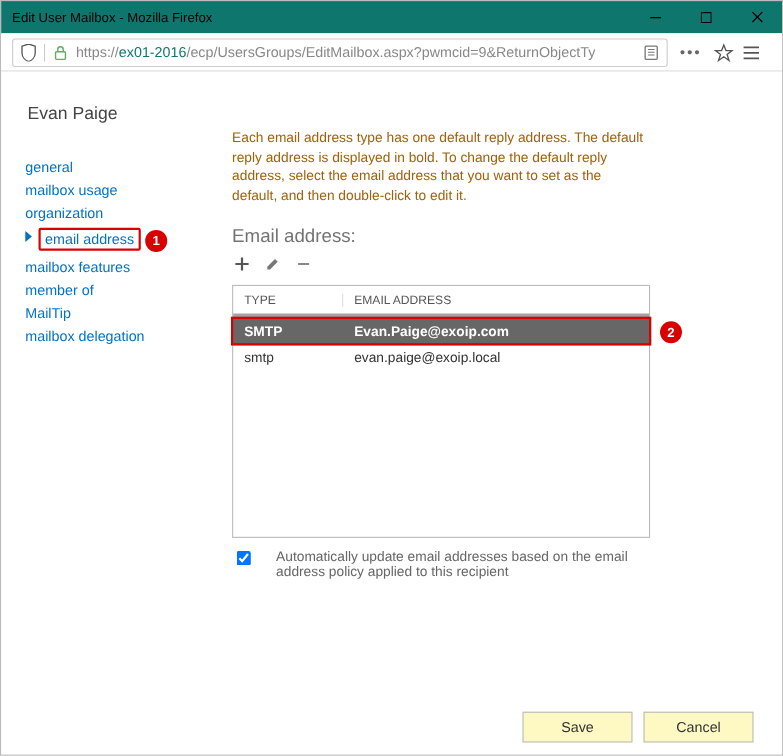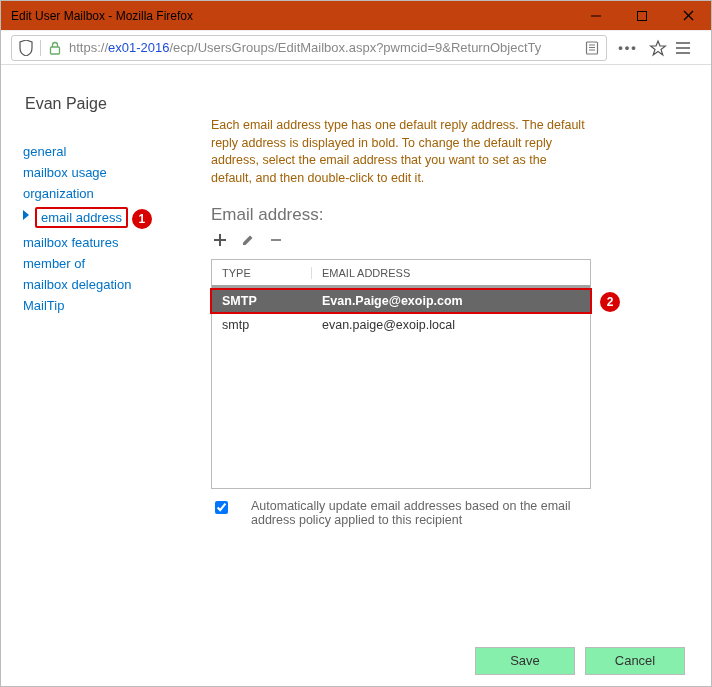--- a/index.html
+++ b/index.html
@@ -13,21 +13,21 @@
     height: 687px;
     overflow: hidden;
     border: 1px solid #bbb;
   }
   
   .titlebar {
     height: 30px;
     display: flex;
     align-items: center;
     padding: 0 0 0 10px;
-    background: #c2410c;
+    background: #0f766e;
     border-bottom: 1px solid #eee;
   }
   .titlebar .title { flex: 1; font-size: 12px; color: #000; }
   .winbtn {
     width: 46px; height: 30px;
     display: flex; align-items: center; justify-content: center;
     color: #000;
   }
   .winbtn svg { display: block; }
   
@@ -53,21 +53,21 @@
     font-size: 13px;
     overflow: hidden;
   }
   .urlbox .shield, .urlbox .lock, .urlbox .reader {
     flex: 0 0 auto;
     width: 16px; height: 16px;
     display:flex; align-items:center; justify-content:center;
   }
   .urlbox .sep { width:1px; height:16px; background:#ccc; }
   .urltext { flex:1; white-space:nowrap; overflow:hidden; }
-  .urltext .host { color:#1d4ed8; }
+  .urltext .host { color:#0f766e; }
   .dots { width:26px; text-align:center; letter-spacing:2px; color:#666; font-weight:bold;}
   .star svg, .menu svg { display:block; }
   .menu { width:26px; text-align:center; }
   
   .content {
     display: flex;
     height: calc(687px - 30px - 34px - 55px);
     padding-top: 10px;
   }
   .left {
@@ -176,21 +176,21 @@
     display:flex;
     justify-content:flex-end;
     align-items:center;
     gap:10px;
     padding-right:26px;
   }
   .fbtn {
     min-width:100px;
     height:28px;
     border:1px solid #bbb;
-    background:#86efac;
+    background:#fef9c3;
     font-size:13px;
     color:#333;
     cursor:pointer;
   }
 </style>
 </head>
 <body>
 
 <div class="titlebar">
   <div class="title">Edit User Mailbox - Mozilla Firefox</div>
@@ -256,22 +256,22 @@
 <div class="content">
   <div class="left">
     <div class="username">Evan Paige</div>
     <ul class="nav" id="nav">
         <li>general</li>
         <li>mailbox usage</li>
         <li>organization</li>
         <li class="active"><span class="nav-wrap">email address</span><span class="badge">1</span></li>
         <li>mailbox features</li>
         <li>member of</li>
+        <li>MailTip</li>
         <li>mailbox delegation</li>
-        <li>MailTip</li>
       </ul>
   </div>
   <div class="right">
     <div class="desc">Each email address type has one default reply address. The default reply address is displayed in bold. To change the default reply address, select the email address that you want to set as the default, and then double-click to edit it.</div>
     <div class="label">Email address:</div>
     <div class="toolbar">
       <div class="tbtn">
         <svg width="14" height="14">
             <line x1="7" y1="1" x2="7" y2="13" stroke="#555" stroke-width="2"></line>
             <line x1="1" y1="7" x2="13" y2="7" stroke="#555" stroke-width="2"></line>

